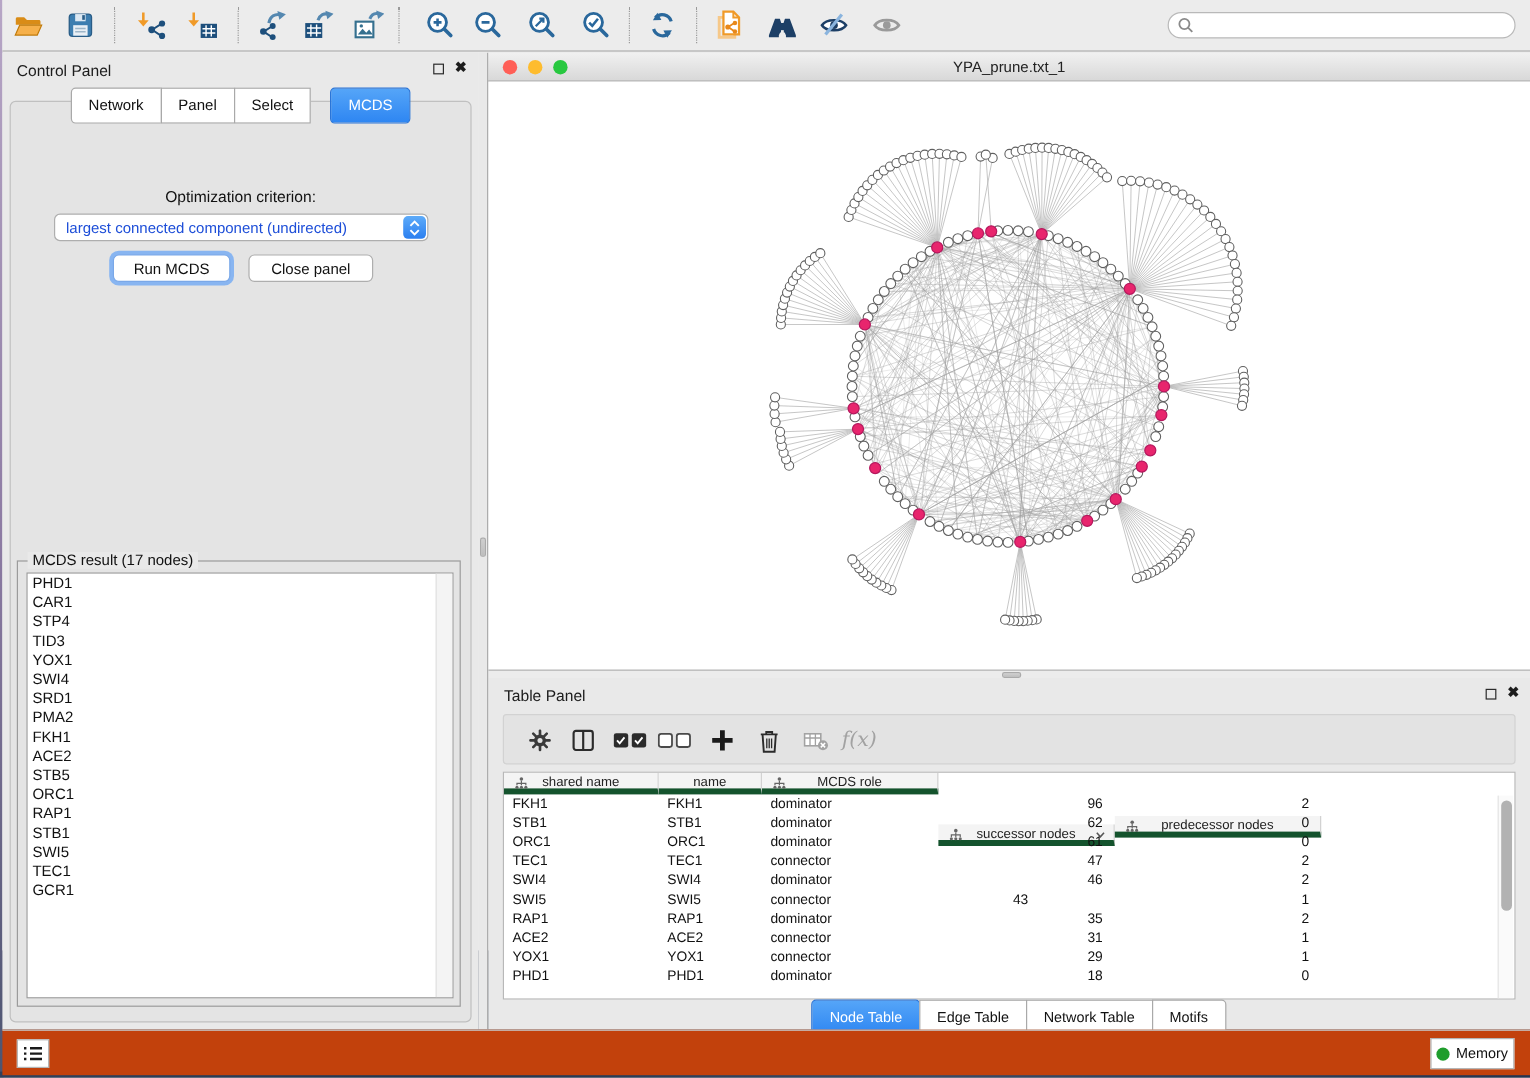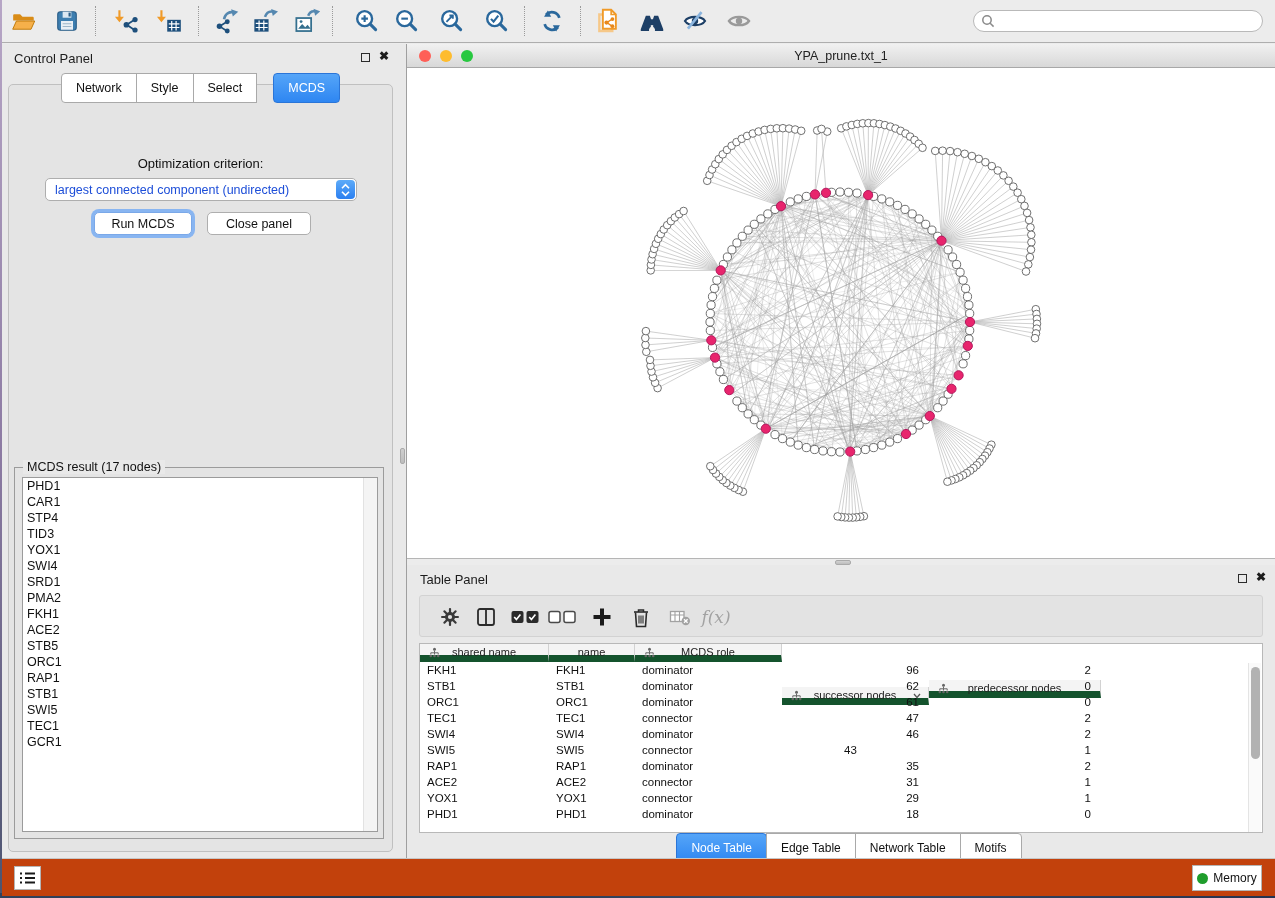--- a/index.html
+++ b/index.html
@@ -84,21 +84,21 @@
   .tp-toolbar { position:absolute; left:12px; top:30px; width:844px; height:42px;
     background:#e3e3e3; border:1px solid #d2d2d2; border-radius:3px; }
   .tp-ic { position:absolute; top:0; height:42px; display:flex; align-items:center;
     justify-content:center; width:34px; }
   .fx-label { font-size:17px; font-style:italic; color:#a2a2a2;
     font-family:"DejaVu Serif", serif; }
   .tbl-viewport { position:absolute; left:12px; top:78px; width:844px; height:190px;
     background:#fff; border:1px solid #b8b8b8; overflow:hidden; }
   .tbl-header { position:absolute; left:0; top:0; height:18px; display:flex; }
   .th-cell { position:relative; height:18px; background:#f4f4f4; border-right:1px solid #d2d2d2;
-    border-bottom:7px solid #14532d; font-size:11px; color:#222; }
+    border-bottom:5px solid #14532d; font-size:11px; color:#222; }
   .th-label { position:absolute; left:0; top:2px; width:100%; text-align:center; }
   .th-icon { position:absolute; left:9px; top:3px; }
   .th-sort { position:absolute; right:7px; top:6px; }
   .tbl-rows { position:absolute; left:0; top:18px; width:100%; }
   .tbl-row { display:flex; height:16px; }
   .td { font-size:11.5px; color:#111; line-height:16px; white-space:nowrap; overflow:hidden; }
   .tbl-scroll { position:absolute; right:1px; top:19px; width:13px; height:169px;
     background:#fafafa; border-left:1px solid #e4e4e4; }
   .tbl-thumb { position:absolute; left:2px; top:4px; width:9px; height:92px;
     background:#b2b2b2; border-radius:5px; }
@@ -271,21 +271,21 @@
 
   <div class="control-panel">
     <div class="panel-head">
       <span class="panel-title">Control Panel</span>
       <span class="float-ic" style="left:359px"></span>
       <span class="close-ic" style="left:377px">✖</span>
     </div>
     <div class="cp-inner"></div>
     <div class="cp-tabs" id="cp-tabs">
         <div class="seg-tab">Network</div>
-        <div class="seg-tab">Style</div>
+        <div class="seg-tab">Panel</div>
         <div class="seg-tab">Select</div>
         <div class="seg-tab active">MCDS</div>
       </div>
     <div class="opt-label">Optimization criterion:</div>
     <div class="combo">
       <span>largest connected component (undirected)</span>
       <span class="combo-step">
         <svg width="9" height="14" viewBox="0 0 9 14">
             <path d="M1 5.2L4.5 1.6 8 5.2" fill="none" stroke="#fff" stroke-width="1.6"></path>
             <path d="M1 8.8l3.5 3.6L8 8.8" fill="none" stroke="#fff" stroke-width="1.6"></path>

